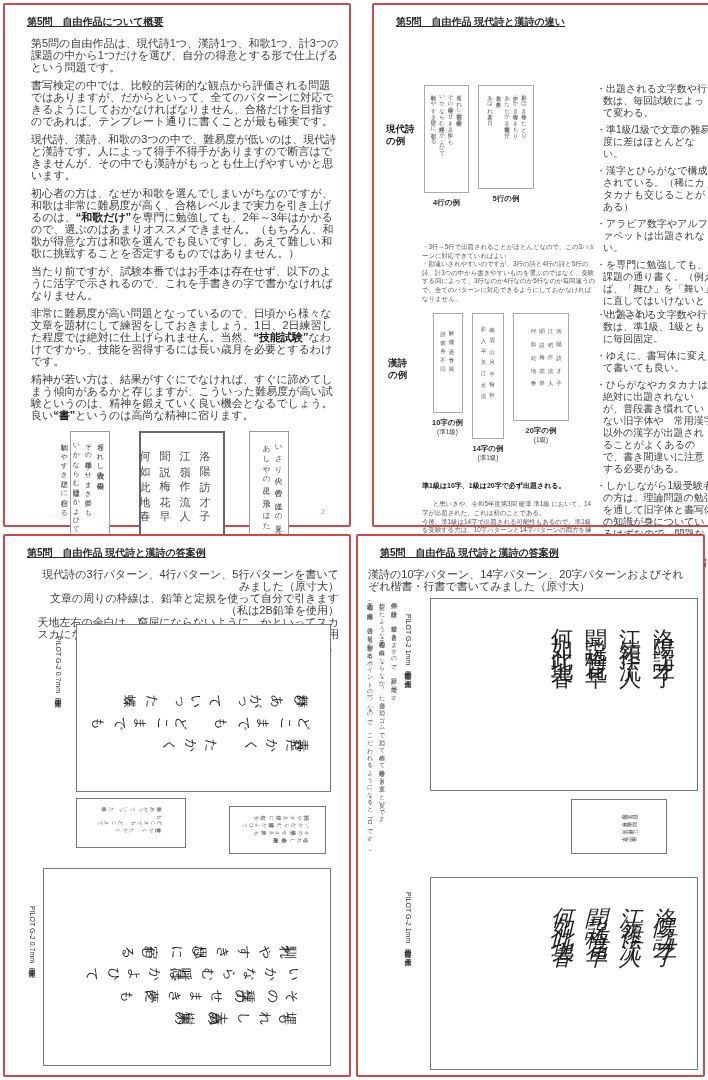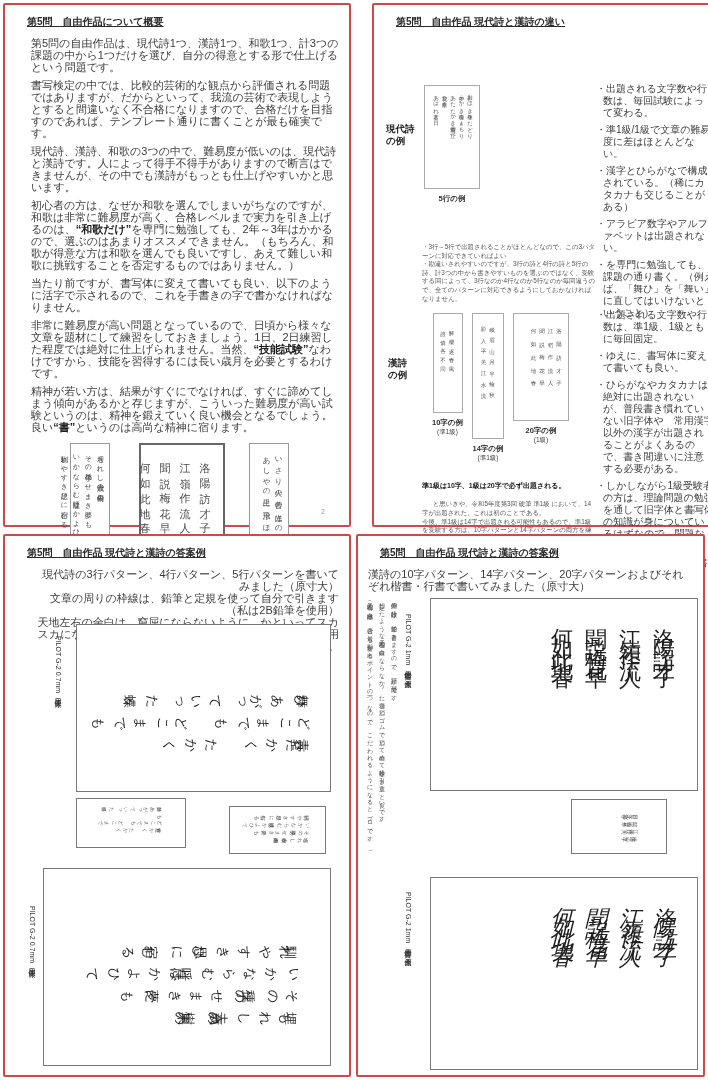--- a/index.html
+++ b/index.html
@@ -55,24 +55,24 @@
   .mnotes>div{margin:0 2px;}
 </style>
 </head>
 <body>
 
 <div id="page">
 
   <div class="panel" id="p1">
     <div class="title">第5問　自由作品について概要</div>
     <div class="para"><span>第5問の自由作品は、現代詩1つ、漢詩1つ、和歌1つ、計3つの課題の中から1つだけを選び、自分の得意とする形で仕上げるという問題です。</span></div>
-    <div class="para"><span>書写検定の中では、比較的芸術的な観点から評価される問題ではありますが、だからといって、我流の芸術で表現しようとすると間違いなく不合格になりますので、合格だけを目指すのであれば、テンプレート通りに書くことが最も確実です。</span></div>
+    <div class="para"><span>書写検定の中では、比較的芸術的な観点から評価される問題ではありますが、だからといって、全てのパターンに対応できるようにしておかなければなりません、合格だけを目指すのであれば、テンプレート通りに書くことが最も確実です。</span></div>
     <div class="para"><span>現代詩、漢詩、和歌の3つの中で、難易度が低いのは、現代詩と漢詩です。人によって得手不得手がありますので断言はできませんが、その中でも漢詩がもっとも仕上げやすいかと思います。</span></div>
     <div class="para"><span>初心者の方は、なぜか和歌を選んでしまいがちなのですが、和歌は非常に難易度が高く、合格レベルまで実力を引き上げるのは、</span><span class="b">“和歌だけ”</span><span>を専門に勉強しても、2年～3年はかかるので、選ぶのはあまりオススメできません。（もちろん、和歌が得意な方は和歌を選んでも良いですし、あえて難しい和歌に挑戦することを否定するものではありません。）</span></div>
-    <div class="para"><span>当たり前ですが、書写体に変えて書いても良い、以下のように活字で示されるので、これを手書きの字で書かなければなりません。</span></div>
+    <div class="para"><span>当たり前ですが、試験本番ではお手本は存在せず、以下のように活字で示されるので、これを手書きの字で書かなければなりません。</span></div>
     <div class="para"><span>非常に難易度が高い問題となっているので、日頃から様々な文章を題材にして練習をしておきましょう。1日、2日練習した程度では絶対に仕上げられません。当然、</span><span class="b">“技能試験”</span><span>なわけですから、技能を習得するには長い歳月を必要とするわけです。</span></div>
     <div class="para"><span>精神が若い方は、結果がすぐにでなければ、すぐに諦めてしまう傾向があるかと存じますが、こういった難易度が高い試験というのは、精神を鍛えていく良い機会となるでしょう。良い</span><span class="b">“書”</span><span>というのは高尚な精神に宿ります。</span></div>
     <div class="ex-row">
       <div class="ex" id="exg">
         <div class="vbox">
             <div>埋もれし去歳の樹果の</div>
             <div>その種子のせまき夢にも</div>
             <div>いかならむ呼息はかよひて</div>
             <div>馴れやすき思ひに宿むる</div>
           </div>
@@ -97,20 +97,29 @@
     </div>
     <div class="pagenum">2</div>
   </div>
 
   <div class="panel" id="p2">
     <div class="title">第5問　自由作品 現代詩と漢詩の違い</div>
 
     <div class="side-label" style="left:12px;top:118px;">現代詩
 の例</div>
     <div class="boxrow" style="left:50px;top:80px;">
+      <div class="sx">
+        <div class="sbox" style="width:45px;height:108px;padding:5px 3px;">
+            <div>埋もれし去歳の樹果の</div>
+            <div>その種子のせまき夢にも</div>
+            <div>いかならむ呼息はかよひて</div>
+            <div>馴れやすき思ひに宿むる</div>
+          </div>
+        <div class="slabel">4行の例</div>
+      </div>
       <div class="sx">
         <div class="sbox" style="width:56px;height:104px;padding:5px 3px;">
             <div>影おほき棟をたどり</div>
             <div>夢ふかき瞳をまもり</div>
             <div>あたたかき真昼の丘べ</div>
             <div>花を敷き</div>
             <div>あはれ若き日</div>
           </div>
         <div class="slabel">5行の例</div>
       </div>

